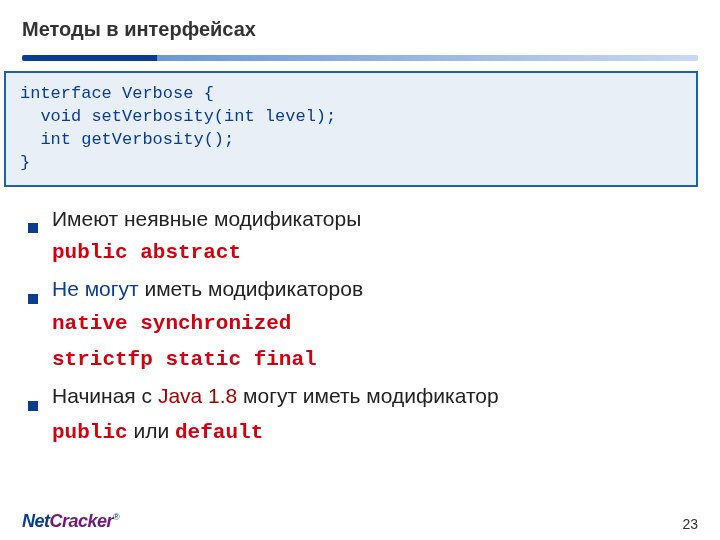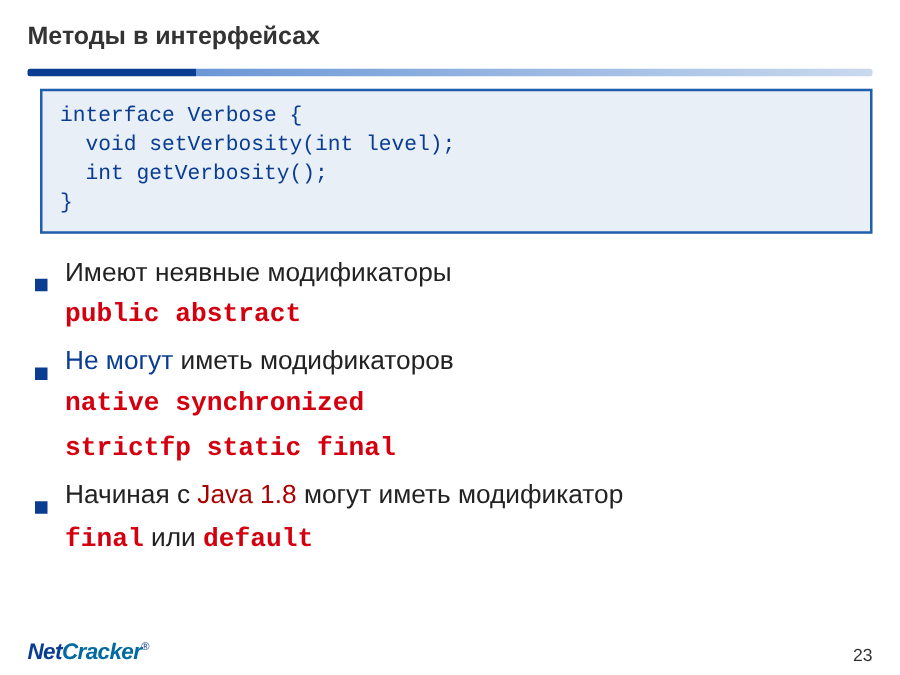--- a/index.html
+++ b/index.html
@@ -16,21 +16,21 @@
     color: #333;
     padding: 18px 0 0 22px;
   }
   .rule {
     margin: 14px 22px 0 22px;
     height: 6px;
     background: linear-gradient(to right, #0a3d91 0%, #0a3d91 20%, #6b97d6 20%, #c9d9ef 100%);
     border-radius: 2px;
   }
   .codebox {
-    margin: 10px 22px 0 32px;
+    margin: 10px 22px 0 4px;
     border: 2px solid #1f5fab;
     background: #e8eff7;
     padding: 10px 14px;
     font-family: "Courier New", monospace;
     font-size: 17px;
     color: #0a3d91;
     line-height: 1.35;
     white-space: pre;
   }
   .content {
@@ -70,21 +70,21 @@
     padding: 0 22px;
   }
   .logo {
     font-style: italic;
     font-weight: bold;
     font-size: 18px;
     color: #0a3d91;
     letter-spacing: -0.5px;
   }
   .logo .net { color: #0a3d91; }
-  .logo .cracker { color: #0369a1; }
+  .logo .cracker { color: #701a75; }
   .logo sup { font-size: 9px; vertical-align: super; font-style: normal; font-weight: normal;}
   .pageno {
     font-size: 14px;
     color: #333;
     margin-top: 15px;
   }
 </style>
 </head>
 <body>
 
@@ -115,21 +115,21 @@
   <div class="continuation mono red">native synchronized</div>
   <div class="continuation mono red">strictfp static final</div>
 
   <div class="bullet">
     <div class="mark"></div>
     <div class="body">
       <span>Начиная с </span><span class="darkred">Java 1.8</span><span> могут иметь модификатор</span>
     </div>
   </div>
   <div class="continuation">
-    <span class="mono red">final</span><span> или </span><span class="mono red">default</span>
+    <span class="mono red">public</span><span> или </span><span class="mono red">default</span>
   </div>
 
 </div>
 
 <div class="footer">
   <div class="logo">
     <span class="net">Net</span><span class="cracker">Cracker</span><sup>®</sup>
   </div>
   <div class="pageno">23</div>
 </div>

